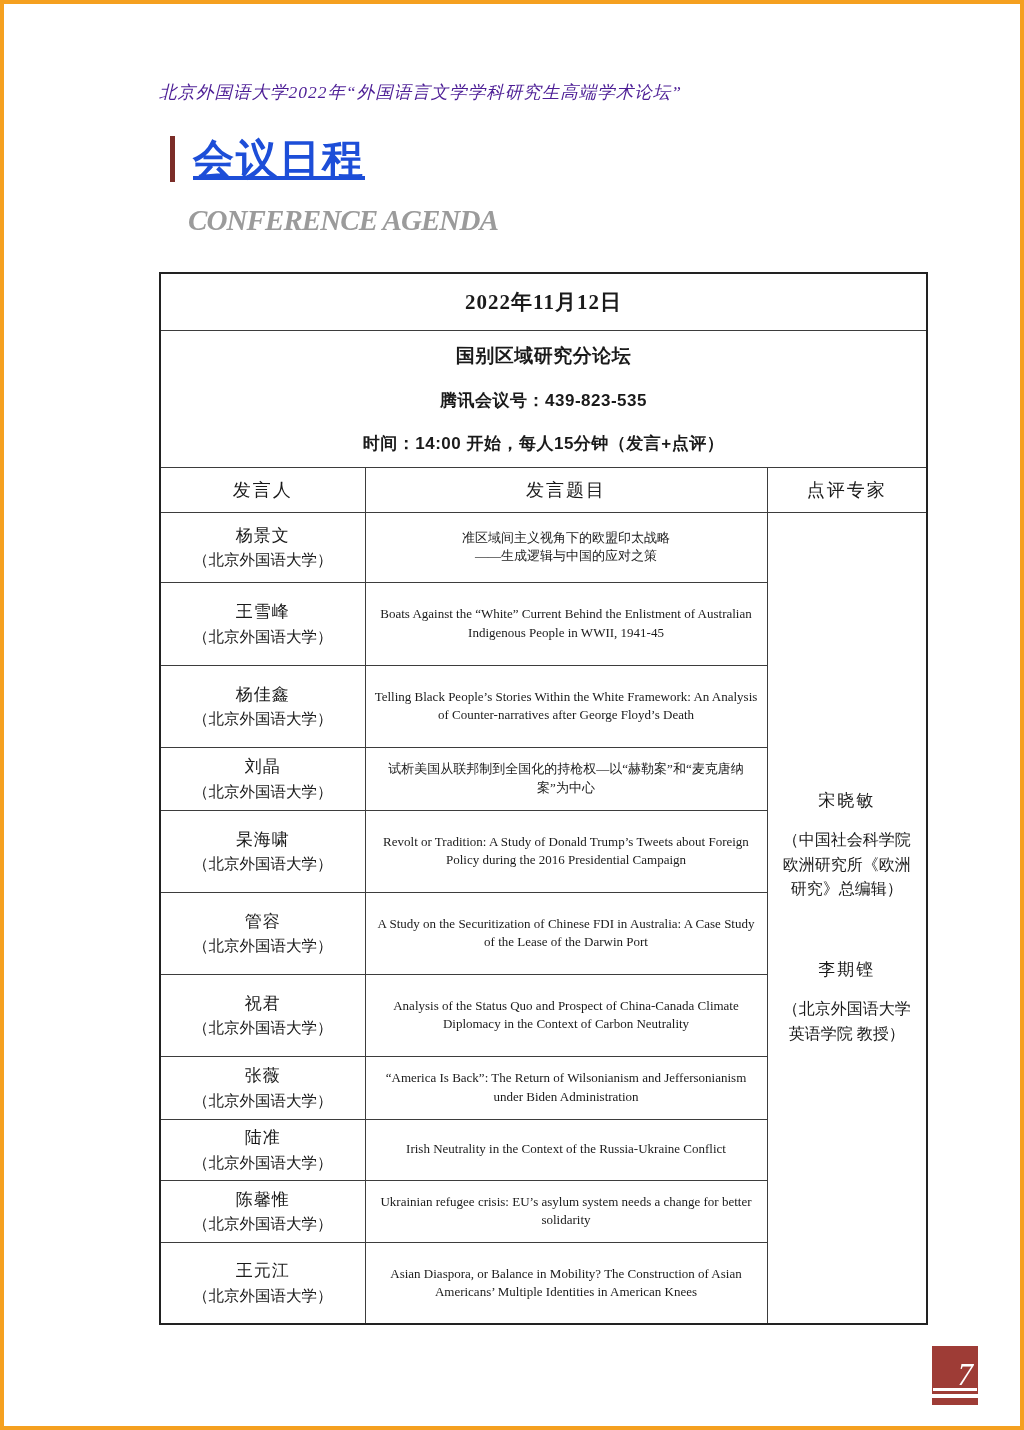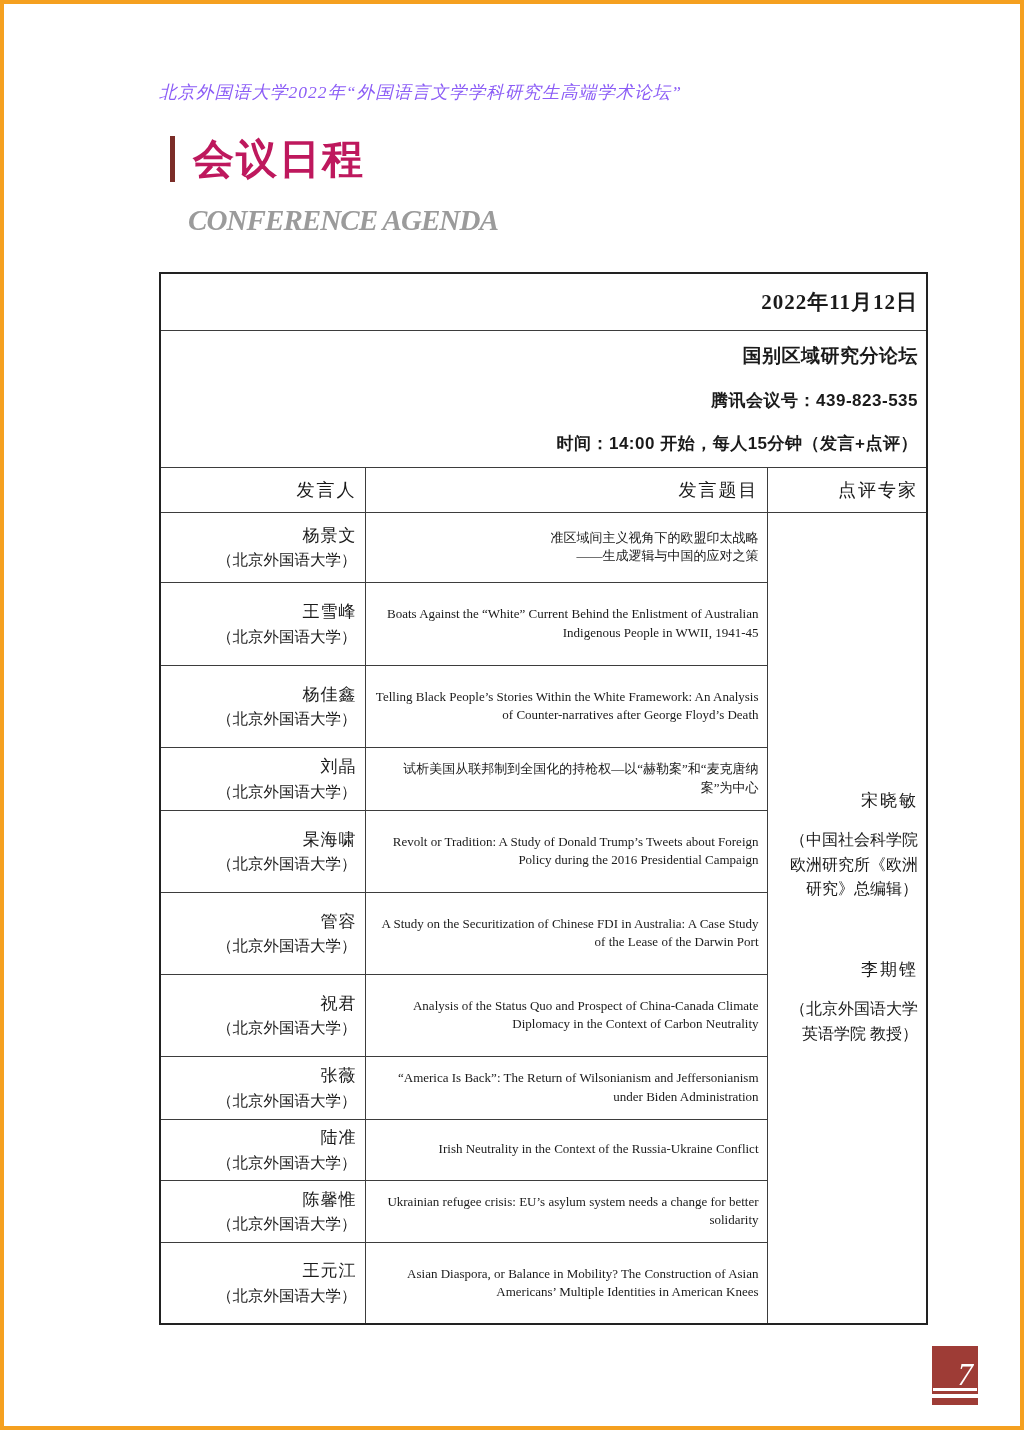--- a/index.html
+++ b/index.html
@@ -14,44 +14,45 @@
     font-family: "Liberation Serif", "DejaVu Serif", serif;
     color: #1a1a1a;
   }
   .doc-header {
     position: absolute;
     left: 155px;
     top: 76px;
     font-size: 17.5px;
     font-style: italic;
     letter-spacing: 1px;
-    color: #8b5cf6;
+    color: #4c1d95;
     font-family: "Liberation Serif", "DejaVu Serif", serif;
   }
   .title-row {
     position: absolute;
     left: 166px;
     top: 132px;
     display: flex;
     align-items: center;
   }
   .title-bar {
     display: inline-block;
     width: 5px;
     height: 46px;
     background: #7B2D28;
     margin-right: 18px;
   }
   .page-title {
     font-family: "Liberation Sans", "DejaVu Sans", sans-serif;
     font-size: 41px;
     font-weight: bold;
-    color: #be185d;
+    color: #1d4ed8;
     letter-spacing: 2px;
     line-height: 1;
+    text-decoration: underline;
   }
   .page-subtitle {
     position: absolute;
     left: 184px;
     top: 199px;
     font-family: "Liberation Serif", "DejaVu Serif", serif;
     font-style: italic;
     font-weight: bold;
     font-size: 30px;
     color: #9b9b9b;
@@ -62,21 +63,21 @@
   table.agenda {
     position: absolute;
     left: 155px;
     top: 268px;
     width: 767px;
     border-collapse: collapse;
     table-layout: fixed;
   }
   table.agenda td {
     border: 1.5px solid #3d3d3d;
-    text-align: right;
+    text-align: center;
     vertical-align: middle;
     padding: 4px 8px;
   }
   table.agenda { border: 2px solid #222; }
   col.c-speaker { width: 205px; }
   col.c-topic   { width: 402px; }
   col.c-expert  { width: 160px; }
 
   tr.date-row td {
     height: 57px;

